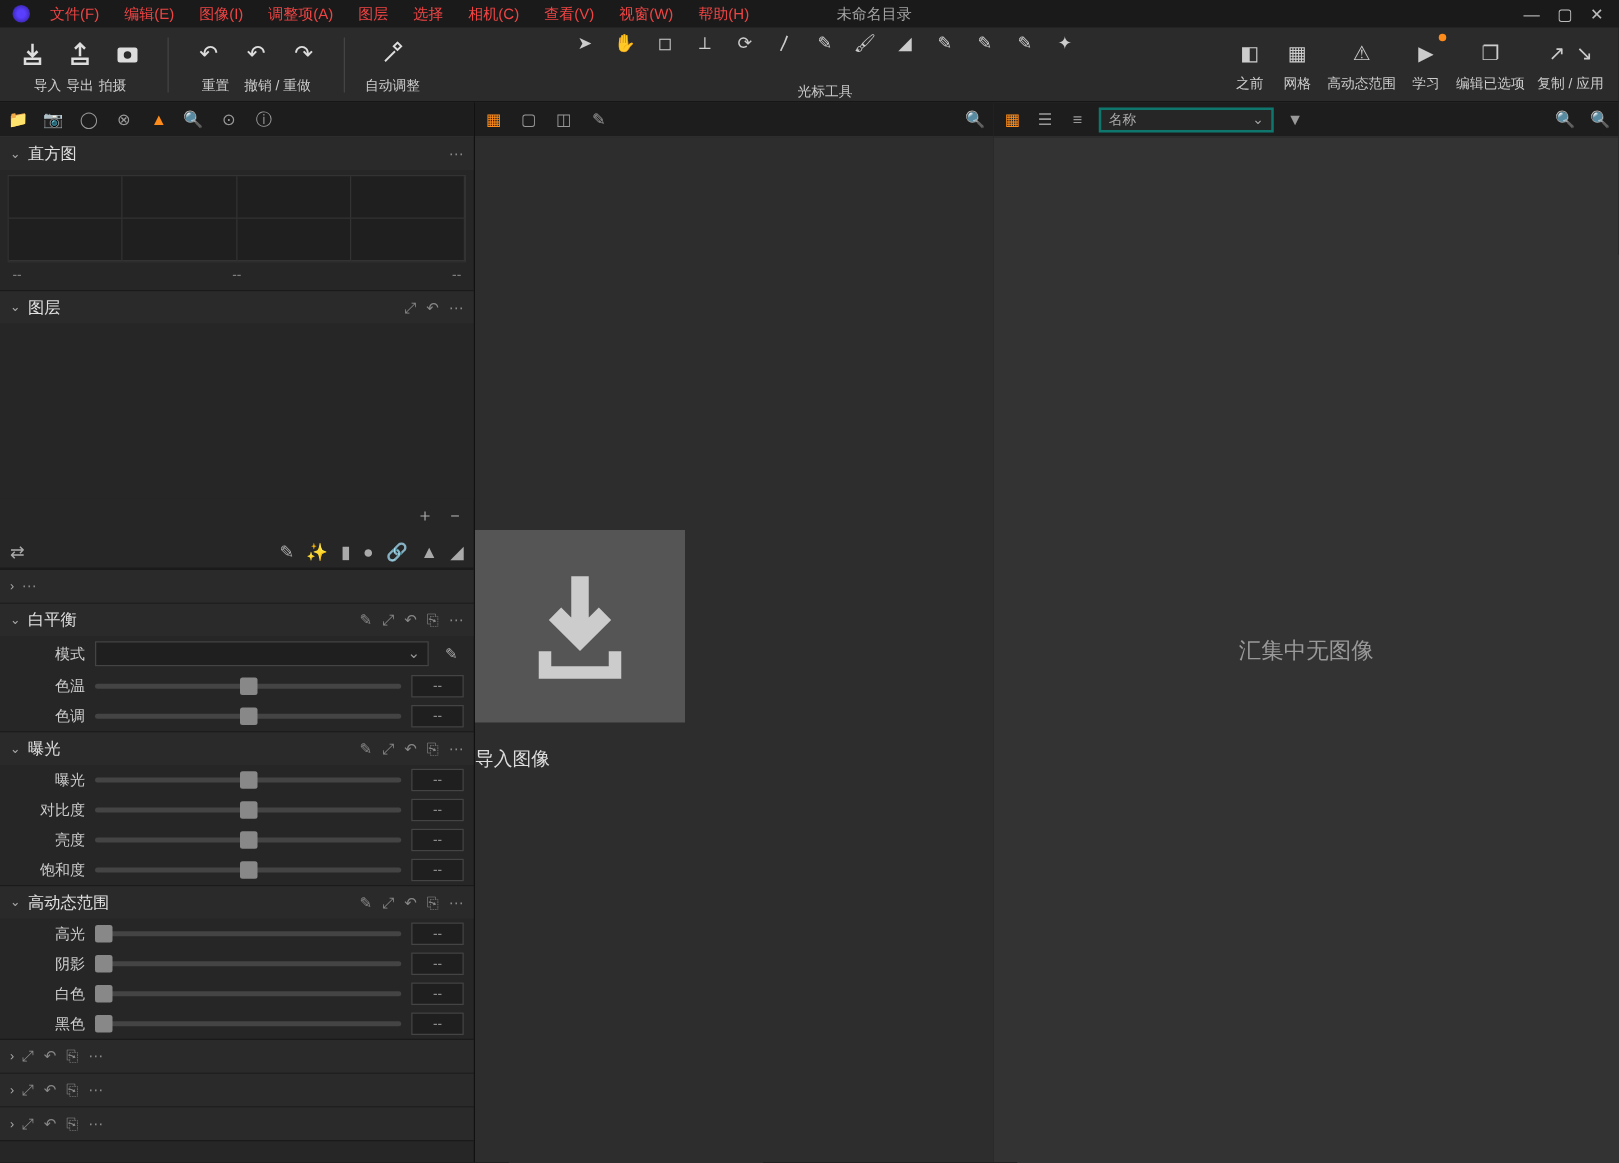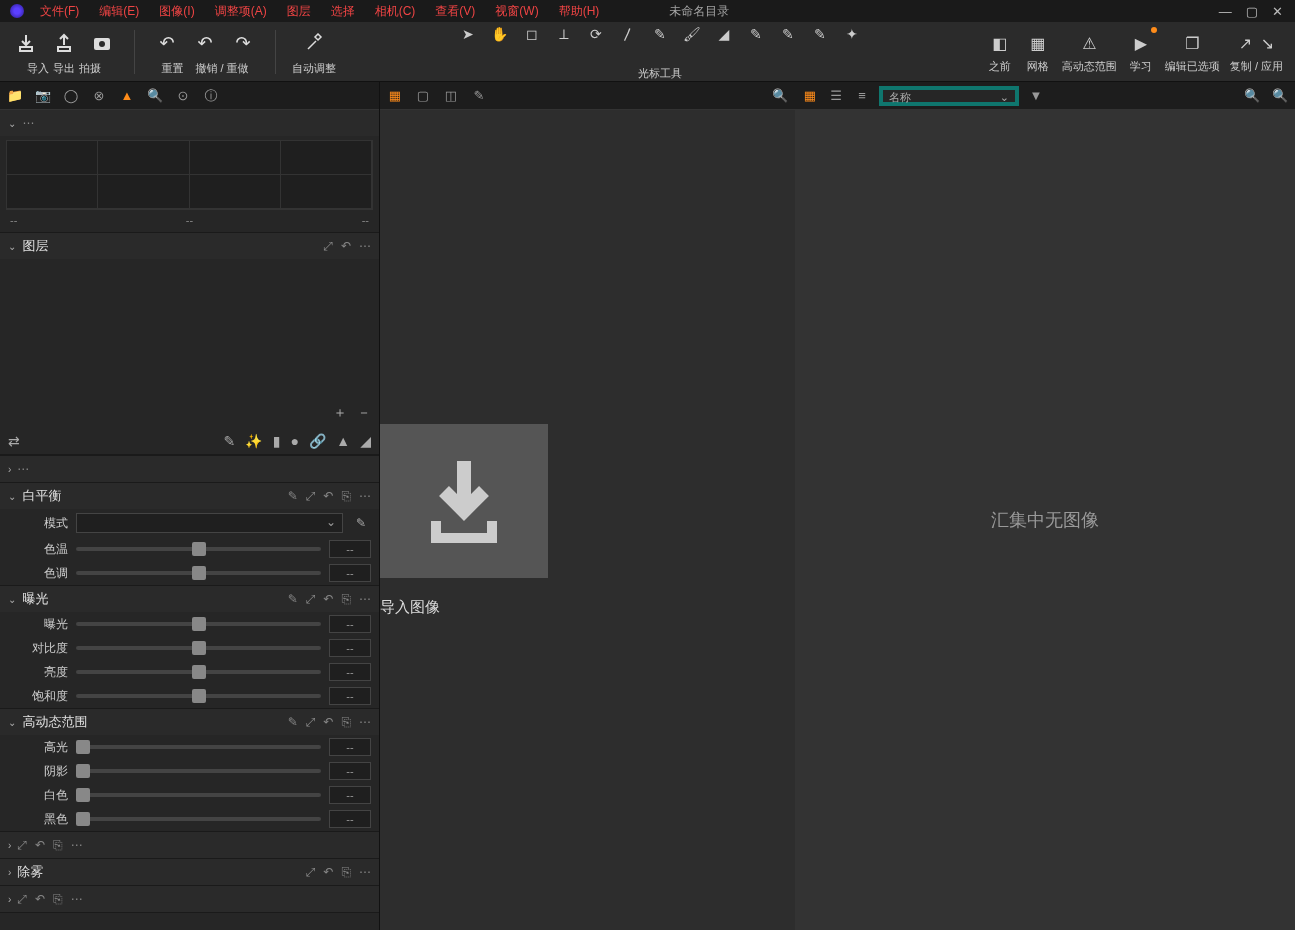--- a/index.html
+++ b/index.html
@@ -60,21 +60,21 @@
 .picker-btn { width:20px; height:20px; display:flex; align-items:center; justify-content:center; color:#aaa; cursor:pointer; }
 .center-panel { flex:1; background:#2d2d2d; display:flex; flex-direction:column; }
 .center-top { height:28px; background:#1d1d1d; display:flex; align-items:center; padding:0 6px; gap:10px; border-bottom:1px solid #333; }
 .center-top .ct-right { margin-left:auto; }
 .canvas-area { flex:1; display:flex; align-items:flex-start; justify-content:center; flex-direction:column; }
 .import-box { width:168px; height:154px; background:#555; display:flex; align-items:center; justify-content:center; cursor:pointer; }
 .import-icon { color:#ccc; }
 .import-label { margin-top:20px; color:#ddd; font-size:15px; }
 .right-panel { width:500px; background:#333; display:flex; flex-direction:column; }
 .right-top { height:28px; background:#1d1d1d; display:flex; align-items:center; padding:0 6px; gap:8px; border-bottom:1px solid #333; }
-.sort-select { width:140px; height:20px; background:#262626; border:4px solid #0f766e; color:#aaa; font-size:11px; padding:0 6px; position:relative; cursor:pointer; }
+.sort-select { width:140px; height:20px; background:#262626; border:2px solid #0f766e; color:#aaa; font-size:11px; padding:0 6px; position:relative; cursor:pointer; }
 .sort-select::after { content:'⌄'; position:absolute; right:6px; top:1px; }
 .rt-right { margin-left:auto; display:flex; gap:10px; }
 .empty-msg { flex:1; display:flex; align-items:center; justify-content:center; color:#999; font-size:18px; }
 svg { display:block; }
 </style>
 </head>
 <body>
 
 <div class="menubar">
   <div class="app-icon"></div>
@@ -204,20 +204,21 @@
       <div class="tab-icon">⊗</div>
       <div class="tab-icon active">▲</div>
       <div class="tab-icon">🔍</div>
       <div class="tab-icon">⊙</div>
       <div class="tab-icon">ⓘ</div>
     </div>
 
     <div class="section">
       <div class="sec-header">
         <span class="sec-chevron">⌄</span>
+        <span class="sec-title">直方图</span>
         <div class="sec-actions">
             <span>⋯</span>
           </div>
       </div>
       <div class="histogram">
         <div style="flex:1;display:flex;flex-direction:column">
           <div class="hist-row">
               <div class="hist-cell"></div>
               <div class="hist-cell"></div>
               <div class="hist-cell"></div>
@@ -399,21 +400,20 @@
             <span>↶</span>
             <span>⎘</span>
             <span>⋯</span>
           </div>
       </div>
     </div>
 
     <div class="section">
       <div class="sec-header">
         <span class="sec-chevron">›</span>
-        <span class="sec-title">除雾</span>
         <div class="sec-actions">
             <span>⤢</span>
             <span>↶</span>
             <span>⎘</span>
             <span>⋯</span>
           </div>
       </div>
     </div>
 
     <div class="section">

